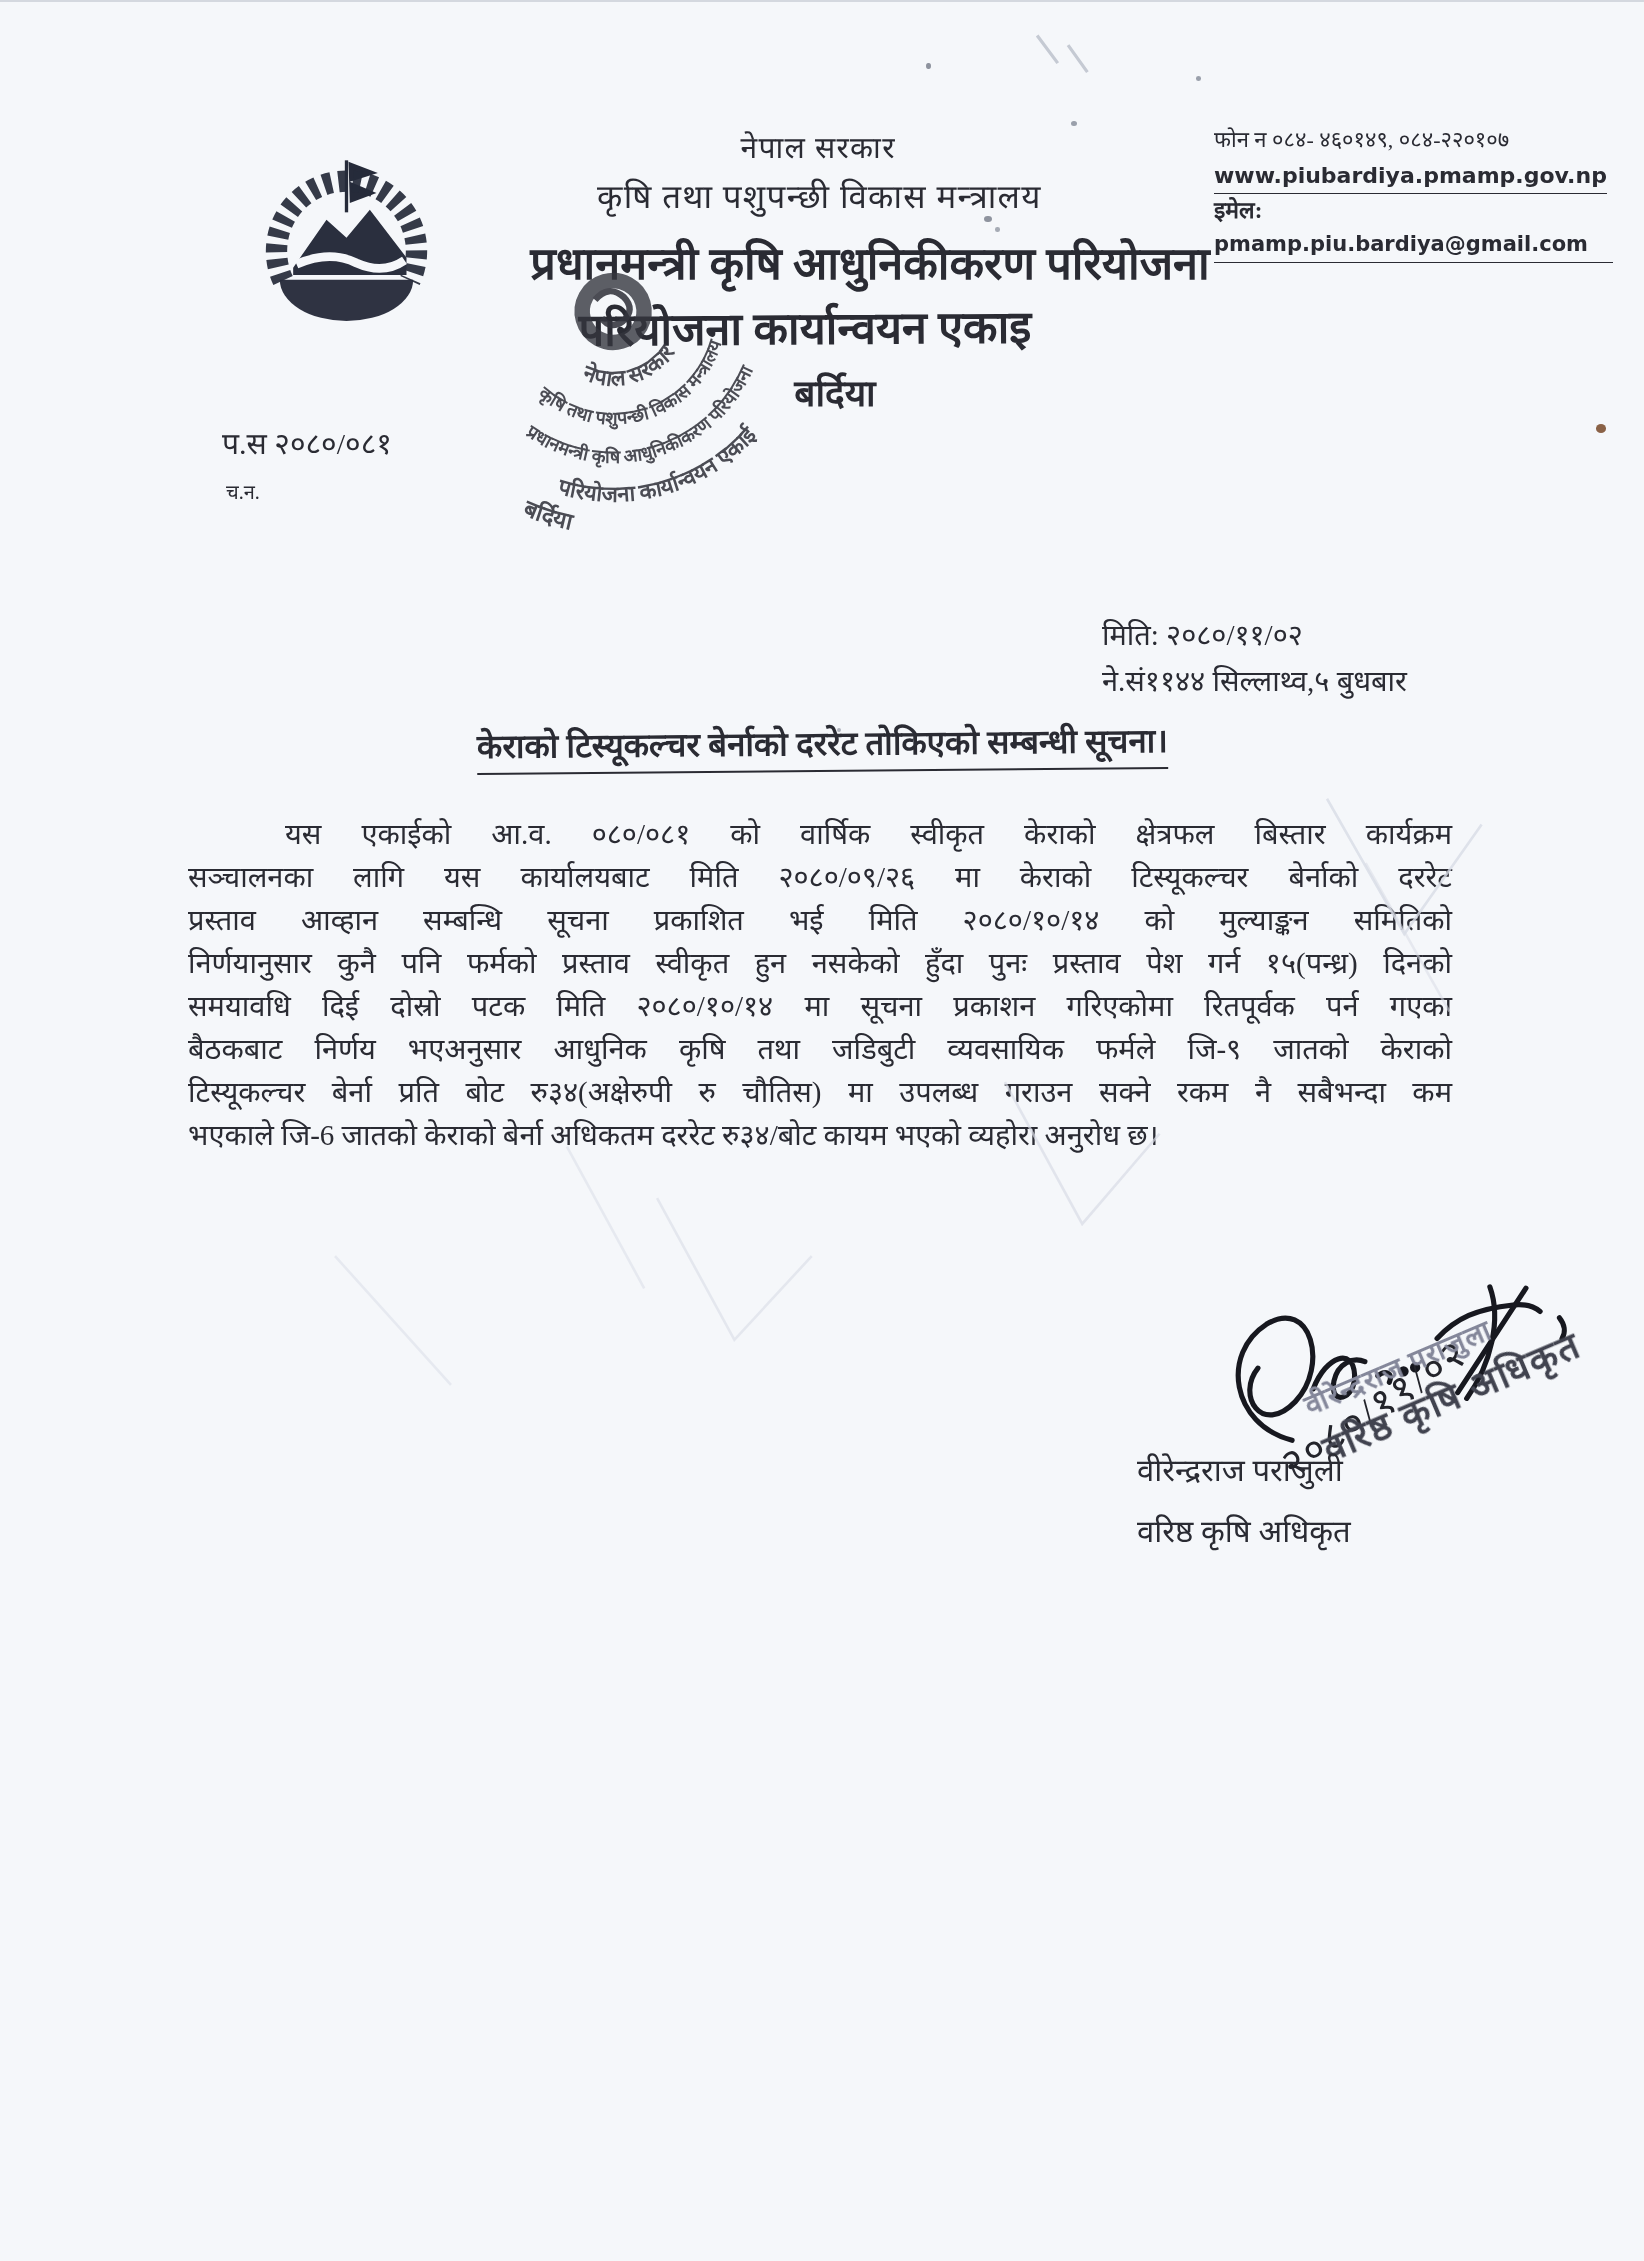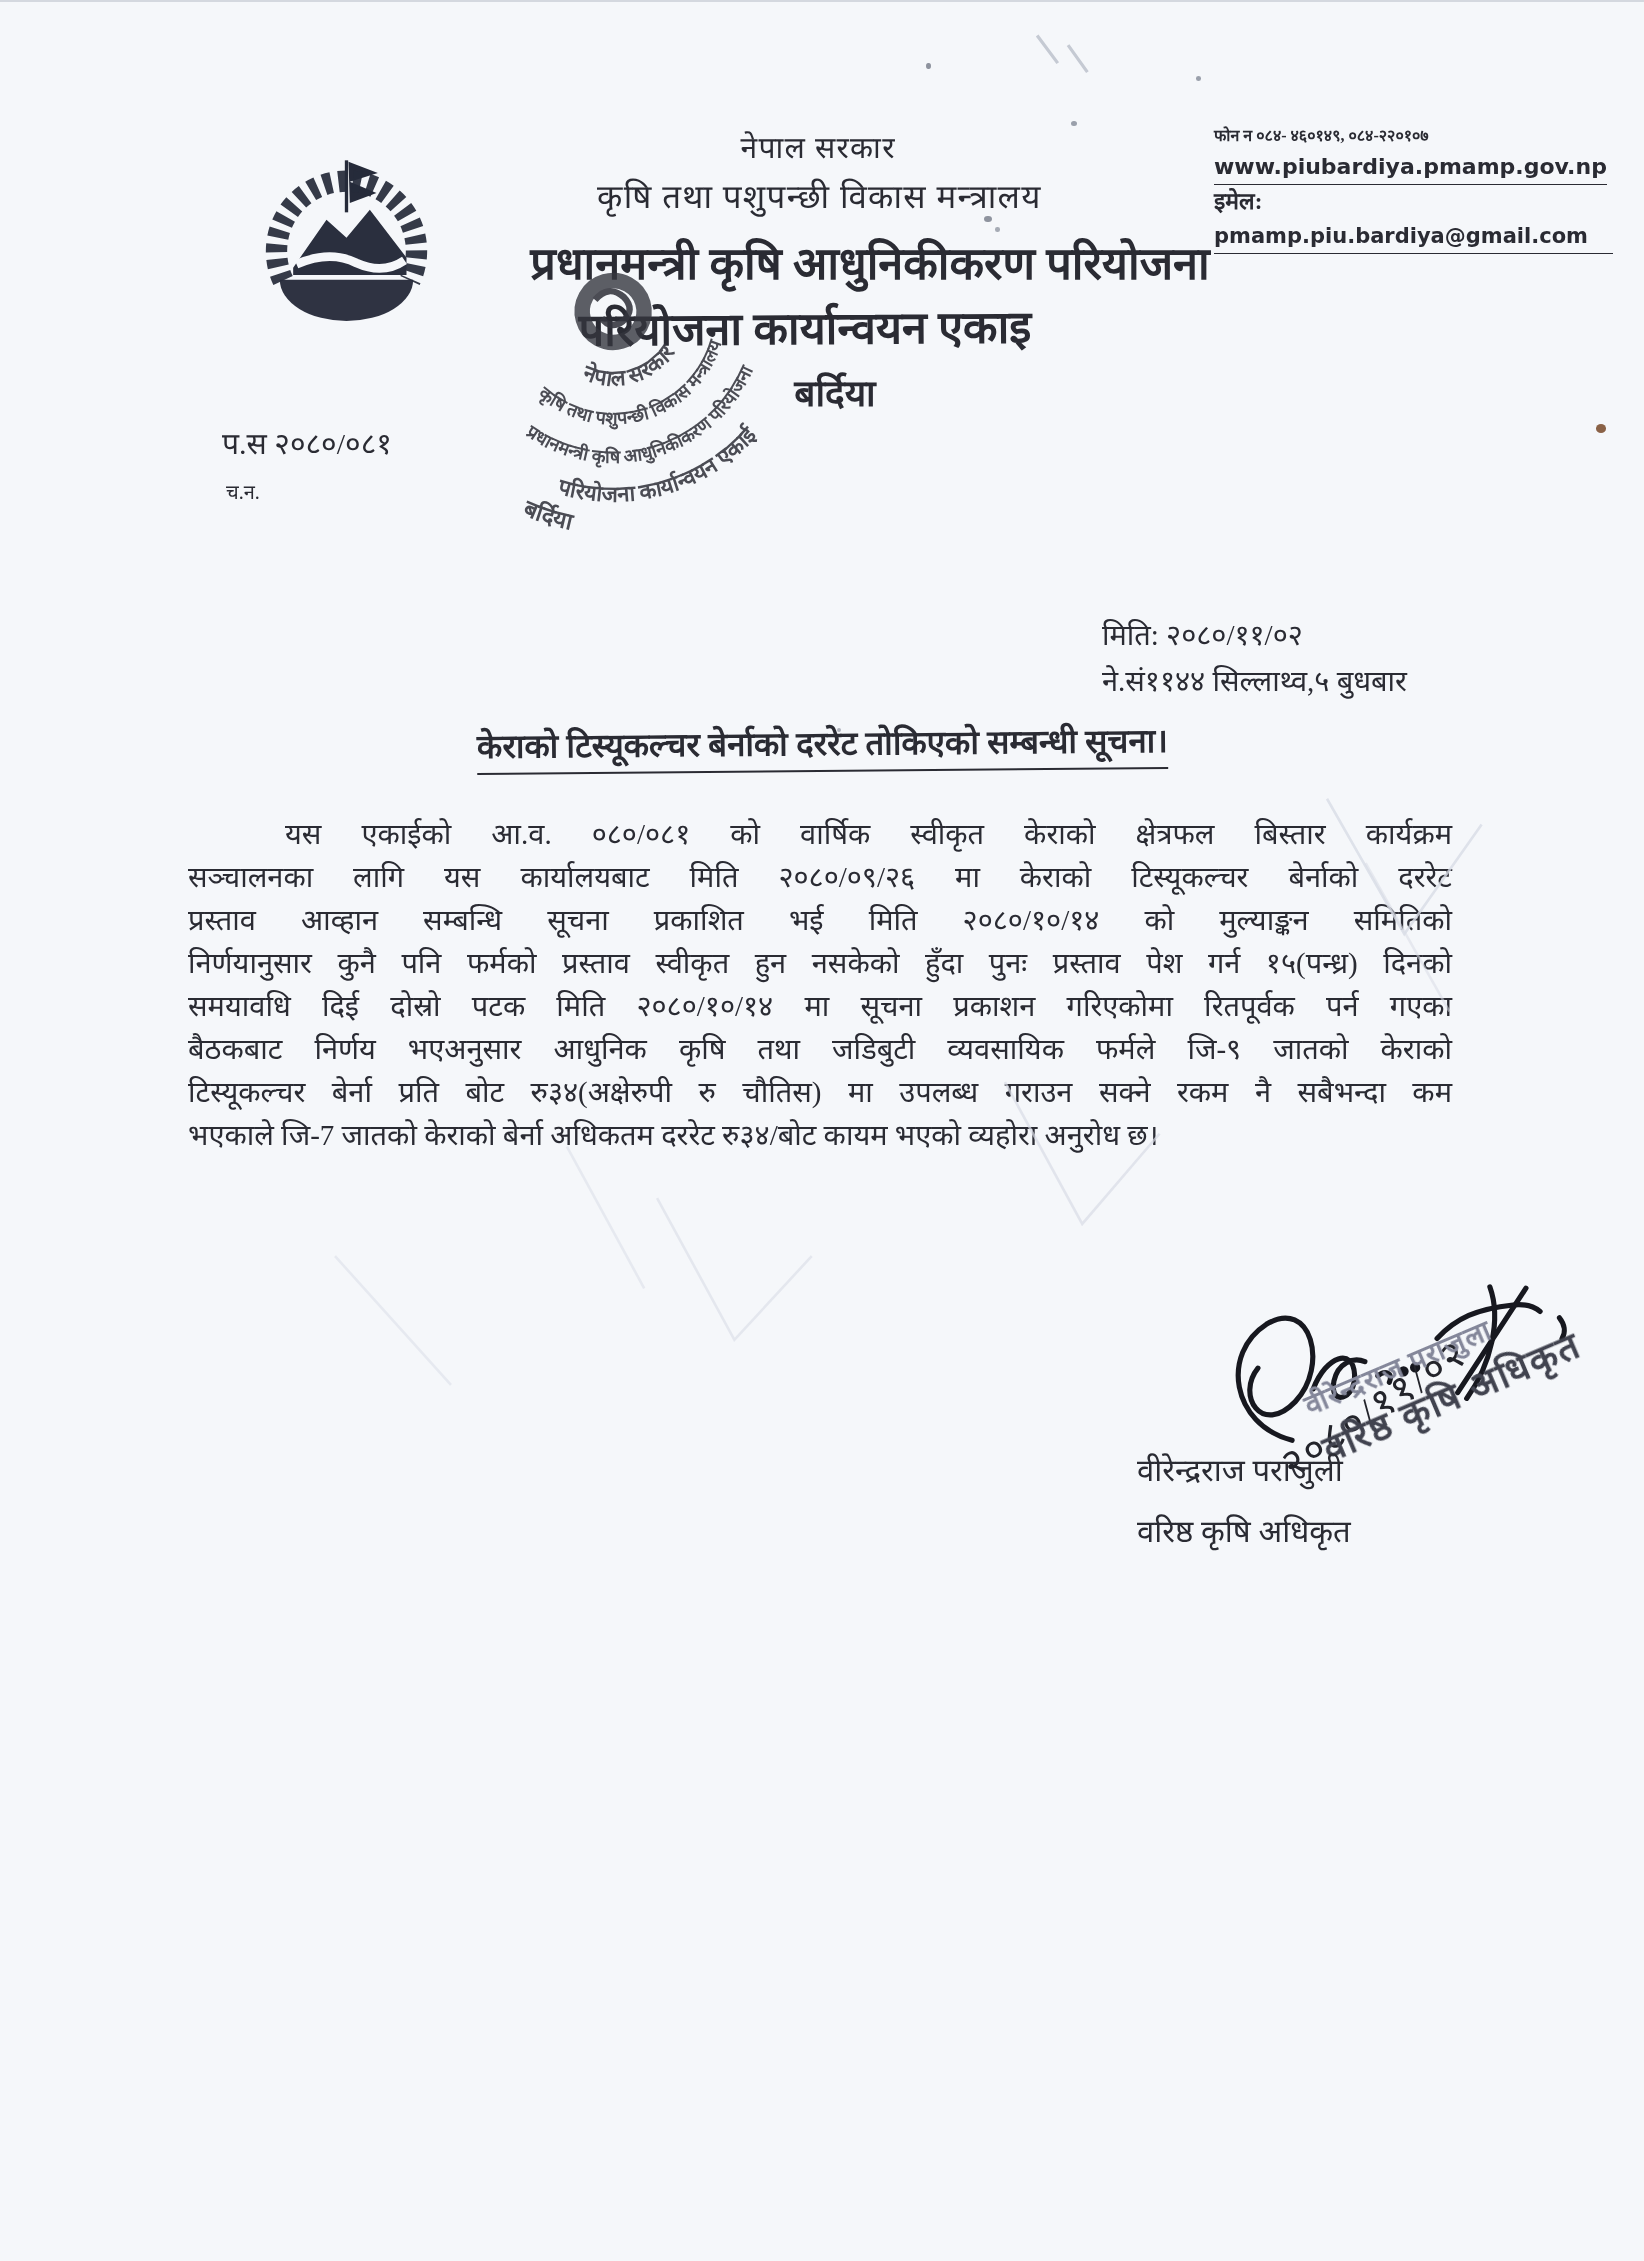--- a/index.html
+++ b/index.html
@@ -16,21 +16,21 @@
   .scan-topline{left:0;top:0;width:1644px;height:1.9px;background:#ccd0d8;opacity:.8;}
   
   .hline{left:0;width:1644px;text-align:center;white-space:nowrap;}
   .h-gov{top:126px;font-size:30px;letter-spacing:1.3px;transform:translateX(-3.9px);}
   .h-min{top:173px;font-size:33px;letter-spacing:1.3px;transform:translateX(-2.6px);}
   .h-proj{top:231px;font-size:45px;font-weight:bold;transform:translateX(48px);}
   .h-unit{top:296px;font-size:45px;font-weight:bold;transform:translateX(-17px) rotate(-0.4deg);}
   .h-dist{top:366px;font-size:37px;font-weight:bold;transform:translateX(13px);}
   
   .contact{left:1214px;top:124px;width:399px;line-height:1.45;}
-  .c-phone{font-size:16px;font-weight:bold;}
+  .c-phone{font-size:22px;}
   .c-mail{font-size:23px;font-weight:bold;border-bottom:1.9px solid #2a2b33;display:inline-block;padding-bottom:1.3px;}
   .c-mail .lat{font-family:"DejaVu Sans","Liberation Sans",sans-serif;font-size:21px;}
   .c-web{font-size:22px;font-weight:bold;font-family:"DejaVu Sans","Liberation Sans",sans-serif;border-bottom:1.9px solid #2a2b33;display:inline-block;margin-top:3.9px;padding-bottom:1.3px;}
   
   .ref1{left:222px;top:422px;font-size:30px;}
   .ref2{left:226px;top:478px;font-size:20px;}
   
   .dateblock{right:237px;top:612px;font-size:29px;line-height:46px;white-space:nowrap;}
   
   .subject{left:0;top:720px;width:1644px;text-align:center;}
@@ -115,21 +115,21 @@
   </div>
 
   <div class="abs body">
     <div class="bline first">यस एकाईको आ.व. ०८०/०८१ को वार्षिक स्वीकृत केराको क्षेत्रफल बिस्तार कार्यक्रम</div>
     <div class="bline">सञ्चालनका लागि यस कार्यालयबाट मिति २०८०/०९/२६ मा केराको टिस्यूकल्चर बेर्नाको दररेट</div>
     <div class="bline">प्रस्ताव आव्हान सम्बन्धि सूचना प्रकाशित भई मिति २०८०/१०/१४ को मुल्याङ्कन समितिको</div>
     <div class="bline">निर्णयानुसार कुनै पनि फर्मको प्रस्ताव स्वीकृत हुन नसकेको हुँदा पुनः प्रस्ताव पेश गर्न १५(पन्ध्र) दिनको</div>
     <div class="bline">समयावधि दिई दोस्रो पटक मिति २०८०/१०/१४ मा सूचना प्रकाशन गरिएकोमा रितपूर्वक पर्न गएका</div>
     <div class="bline">बैठकबाट निर्णय भएअनुसार आधुनिक कृषि तथा जडिबुटी व्यवसायिक फर्मले जि-९ जातको केराको</div>
     <div class="bline">टिस्यूकल्चर बेर्ना प्रति बोट रु३४(अक्षेरुपी रु चौतिस) मा उपलब्ध गराउन सक्ने रकम नै सबैभन्दा कम</div>
-    <div class="bline last">भएकाले जि-7 जातको केराको बेर्ना अधिकतम दररेट रु३४/बोट कायम भएको व्यहोरा अनुरोध छ।</div>
+    <div class="bline last">भएकाले जि-6 जातको केराको बेर्ना अधिकतम दररेट रु३४/बोट कायम भएको व्यहोरा अनुरोध छ।</div>
   </div>
 
   <svg class="abs sig-svg" width="451" height="213" viewBox="0 0 700 330">
     <g fill="none" stroke="#17181f" stroke-width="8" stroke-linecap="round" stroke-linejoin="round">
       <path d="M205 250 C110 225 95 115 165 70 C235 28 262 135 210 190 C158 244 118 180 152 138"></path>
       <path d="M238 170 C258 118 300 106 302 148 C304 188 262 198 270 158 C276 130 300 120 318 128"></path>
       <path d="M338 150 C350 140 362 146 356 160"></path>
       <circle cx="378" cy="143" r="4" fill="#17181f"></circle>
       <circle cx="396" cy="137" r="4" fill="#17181f"></circle>
       <path d="M430 92 C460 60 492 46 548 40 C566 38 580 42 590 50"></path>

